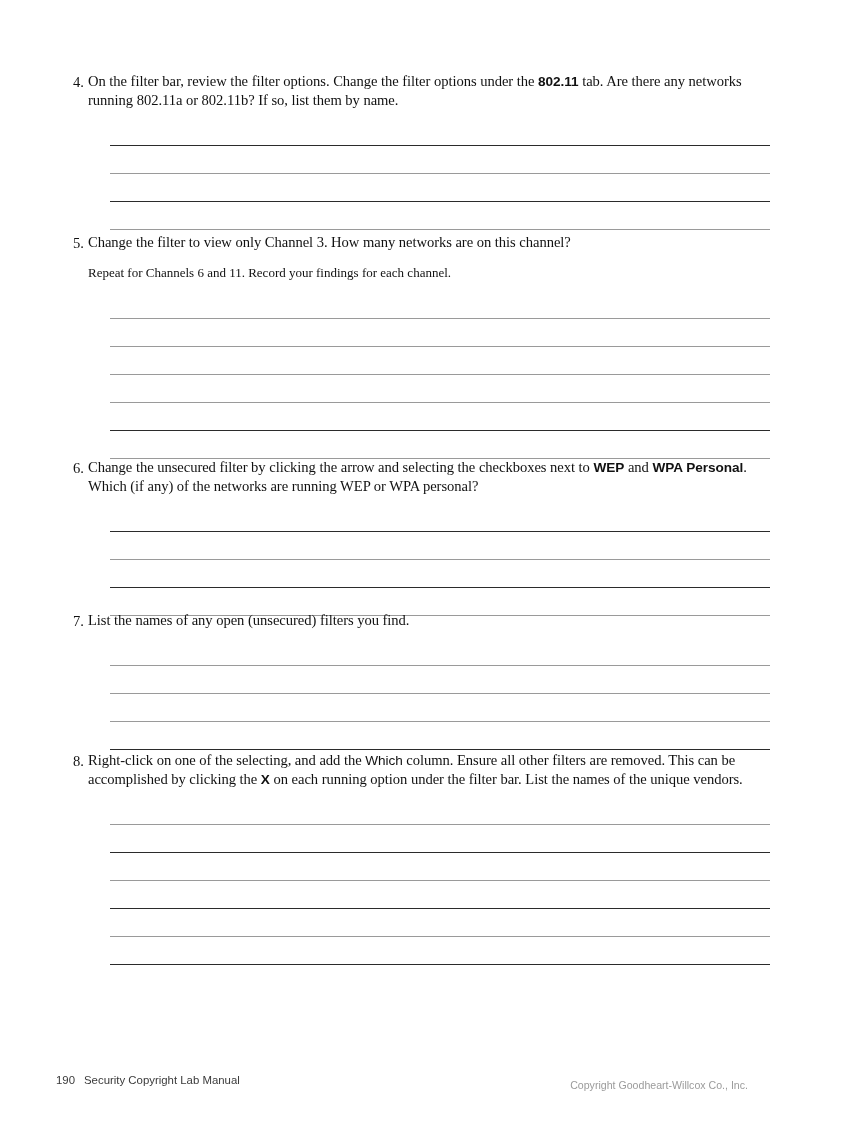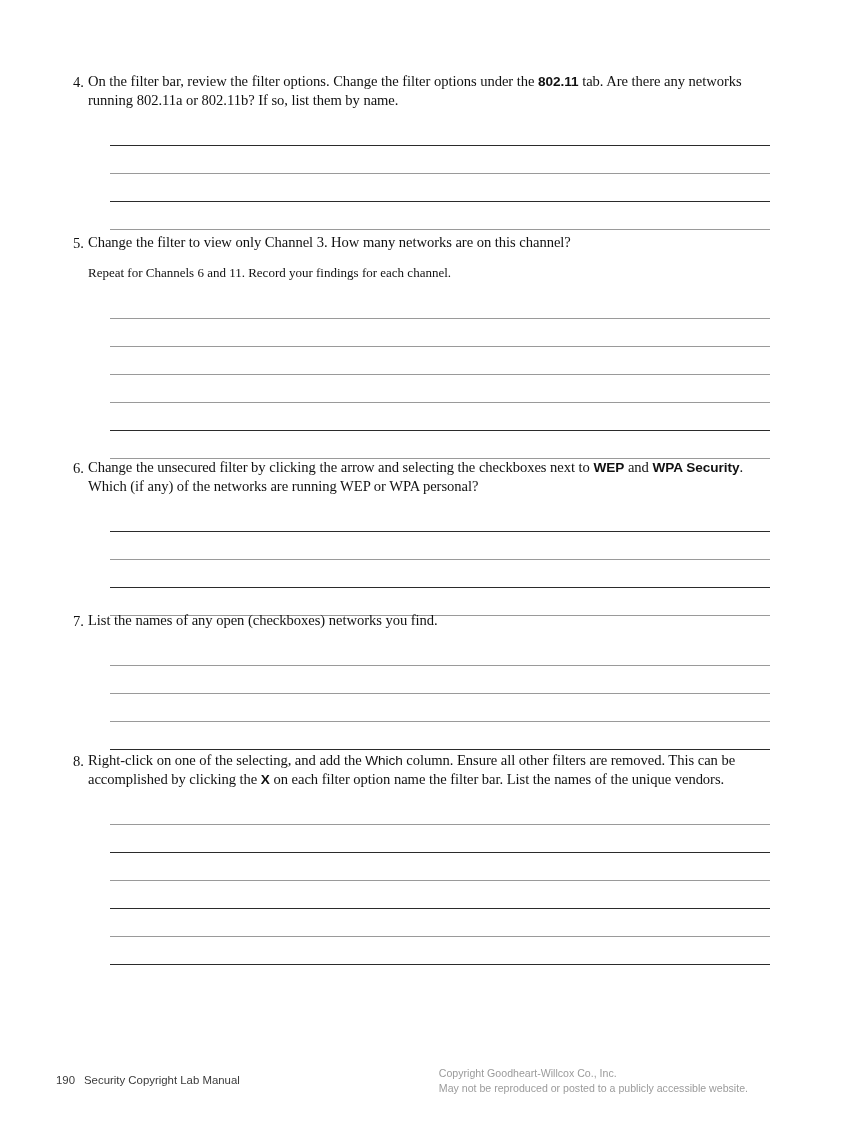--- a/index.html
+++ b/index.html
@@ -109,22 +109,22 @@
     font-size: 11.4px;
     color: #3a3a3a;
     white-space: nowrap;
   }
   .footer-page {
     margin-right: 9px;
   }
   .footer-right {
     position: absolute;
     right: 101px;
-    top: 4px;
-    text-align: left;
+    top: 16px;
+    text-align: center;
     font-family: "Liberation Sans", "DejaVu Sans", sans-serif;
     font-size: 10.6px;
     line-height: 15px;
     color: #9b9b9b;
     white-space: nowrap;
   }
 </style>
 </head>
 <body>
 
@@ -175,61 +175,61 @@
             <span class="aline" style="position: absolute; bottom: 0px; left: 0px;"></span>
           </div>
           <div style="height: 28px; position: relative;">
             <span class="aline light" style="position: absolute; bottom: 0px; left: 0px;"></span>
           </div>
         </div>
       </div>
       <div class="qblock" style="position: absolute; top: 386px; left: 0px;">
         <div class="qrow">
           <div class="qnum">6.</div>
-          <div class="qtext"><span>Change the unsecured filter by clicking the arrow and selecting the checkboxes next to </span><span class="b-sans">WEP</span><span> and </span><span class="b-sans">WPA Security</span><span>. Which (if any) of the networks are running WEP or WPA personal?</span></div>
+          <div class="qtext"><span>Change the unsecured filter by clicking the arrow and selecting the checkboxes next to </span><span class="b-sans">WEP</span><span> and </span><span class="b-sans">WPA Personal</span><span>. Which (if any) of the networks are running WEP or WPA personal?</span></div>
         </div>
         <div class="lines" style="position: absolute; top: 46px; left: 24px;">
           <div style="height: 28px; position: relative;">
             <span class="aline" style="position: absolute; bottom: 0px; left: 0px;"></span>
           </div>
           <div style="height: 28px; position: relative;">
             <span class="aline light" style="position: absolute; bottom: 0px; left: 0px;"></span>
           </div>
           <div style="height: 28px; position: relative;">
             <span class="aline" style="position: absolute; bottom: 0px; left: 0px;"></span>
           </div>
           <div style="height: 28px; position: relative;">
             <span class="aline light" style="position: absolute; bottom: 0px; left: 0px;"></span>
           </div>
         </div>
       </div>
       <div class="qblock" style="position: absolute; top: 539px; left: 0px;">
         <div class="qrow">
           <div class="qnum">7.</div>
-          <div class="qtext"><span>List the names of any open (checkboxes) networks you find.</span></div>
+          <div class="qtext"><span>List the names of any open (unsecured) filters you find.</span></div>
         </div>
         <div class="lines" style="position: absolute; top: 27px; left: 24px;">
           <div style="height: 28px; position: relative;">
             <span class="aline light" style="position: absolute; bottom: 0px; left: 0px;"></span>
           </div>
           <div style="height: 28px; position: relative;">
             <span class="aline light" style="position: absolute; bottom: 0px; left: 0px;"></span>
           </div>
           <div style="height: 28px; position: relative;">
             <span class="aline light" style="position: absolute; bottom: 0px; left: 0px;"></span>
           </div>
           <div style="height: 28px; position: relative;">
             <span class="aline" style="position: absolute; bottom: 0px; left: 0px;"></span>
           </div>
         </div>
       </div>
       <div class="qblock" style="position: absolute; top: 679px; left: 0px;">
         <div class="qrow">
           <div class="qnum">8.</div>
-          <div class="qtext"><span>Right-click on one of the selecting, and add the </span><span class="r-sans">Which</span><span> column. Ensure all other filters are removed. This can be accomplished by clicking the </span><span class="b-sans">X</span><span> on each filter option name the filter bar. List the names of the unique vendors.</span></div>
+          <div class="qtext"><span>Right-click on one of the selecting, and add the </span><span class="r-sans">Which</span><span> column. Ensure all other filters are removed. This can be accomplished by clicking the </span><span class="b-sans">X</span><span> on each running option under the filter bar. List the names of the unique vendors.</span></div>
         </div>
         <div class="lines" style="position: absolute; top: 46px; left: 24px;">
           <div style="height: 28px; position: relative;">
             <span class="aline light" style="position: absolute; bottom: 0px; left: 0px;"></span>
           </div>
           <div style="height: 28px; position: relative;">
             <span class="aline" style="position: absolute; bottom: 0px; left: 0px;"></span>
           </div>
           <div style="height: 28px; position: relative;">
             <span class="aline light" style="position: absolute; bottom: 0px; left: 0px;"></span>
@@ -246,17 +246,16 @@
         </div>
       </div>
     </div>
 
   <div class="footer">
     <div class="footer-left">
       <span class="footer-page">190</span><span>Security Copyright Lab Manual</span>
     </div>
     <div class="footer-right">
       <div>Copyright Goodheart-Willcox Co., Inc.</div>
-      <div>May not be reproduced or posted to a publicly accessible website.</div>
     </div>
   </div>
 
 </div>
 
 </body></html>

